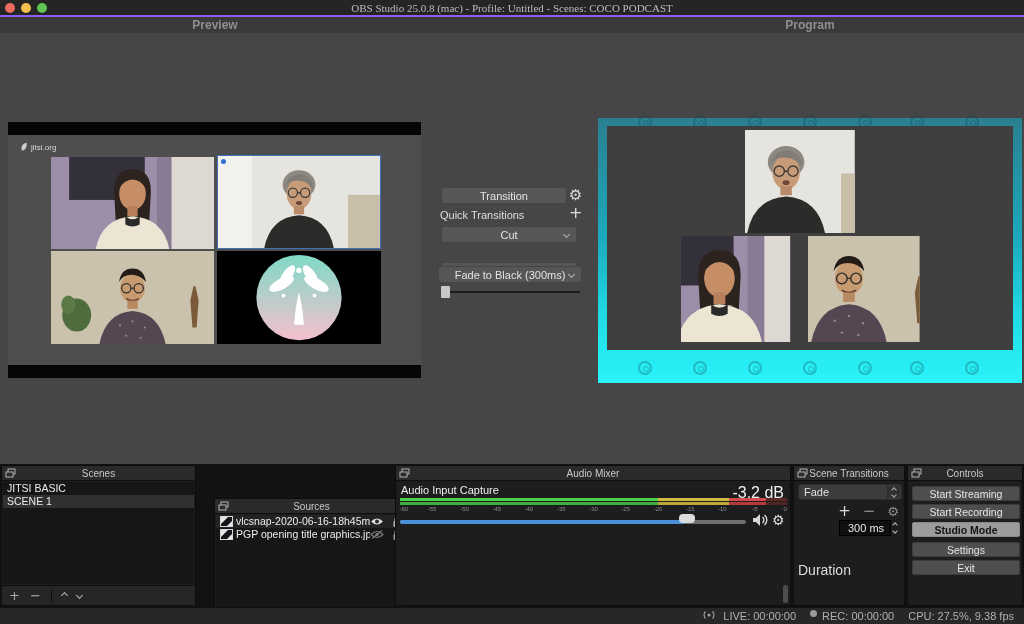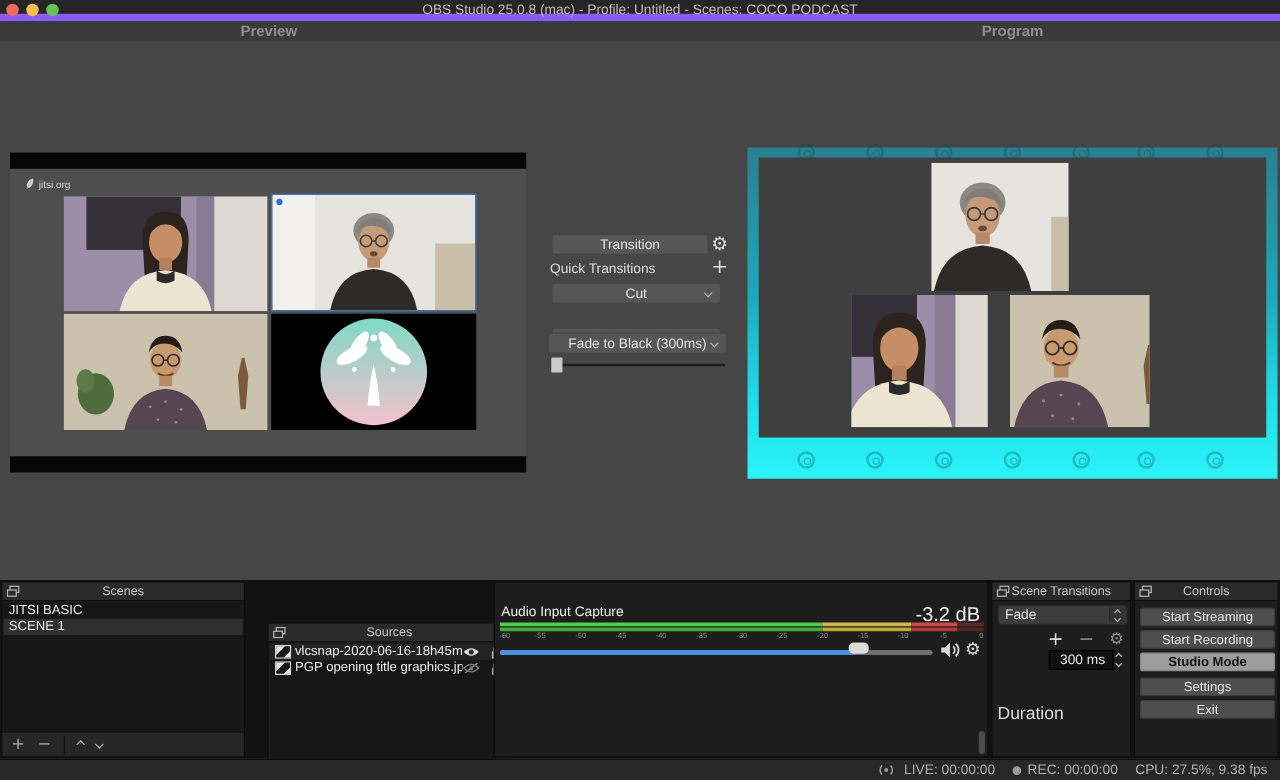--- a/index.html
+++ b/index.html
@@ -5,21 +5,21 @@
   * { margin:0; padding:0; box-sizing:border-box; }
   html,body { background:#222; }
   #app {
     position:relative; width:1024px; height:624px; overflow:hidden;
     background:#464646; font-family:"Liberation Sans", sans-serif;
     -webkit-font-smoothing:antialiased;
   }
   .abs { position:absolute; }
 
   
-  .titlebar { position:absolute; left:0; top:0; width:1024px; height:17px; background:#252525; border-bottom:6px solid #8b5cf6; }
+  .titlebar { position:absolute; left:0; top:0; width:1024px; height:17px; background:#252525; border-bottom:2px solid #8b5cf6;font-family:Liberation Serif, serif; }
   .traffic { position:absolute; left:5px; top:3px; display:flex; gap:6px; }
   .tl-dot { width:10px; height:10px; border-radius:50%; }
   .tl-red { background:#ec6a5e; } .tl-yellow { background:#f4bf4f; } .tl-green { background:#61c554; }
   .win-title { position:absolute; left:0; top:2px; width:100%; text-align:center; font-size:11px; color:#bdbdbd; }
 
   
   .label-strip { position:absolute; left:0; top:17px; width:1024px; height:16px; background:#3a3a3a; }
   .pane-label { position:absolute; top:1px; font-size:12px; font-weight:bold; color:#8f8f8f; transform:translateX(-50%); }
 
   
@@ -93,21 +93,21 @@
   .spin-arrows { position:absolute; left:99px; top:54px; display:flex; flex-direction:column; gap:2px; padding-top:3px; }
 
   
   .ctl-btn { position:absolute; left:4px; width:108px; height:15px; background:#4e4e4e; border:1px solid #3c3c3c; border-radius:2px;
     font-size:10.5px; color:#e6e6e6; display:flex; align-items:center; justify-content:center; }
   .ctl-active { background:#9c9c9c; border-color:#8a8a8a; color:#141414;font-weight:bold; }
 
   
   .statusbar { position:absolute; left:0; top:607px; width:1024px; height:17px; background:#272727; border-top:1px solid #101010;
     display:flex; align-items:center; justify-content:flex-end; gap:14px; padding-right:10px; font-size:11px; color:#b0b0b0; }
-  .sb-item { display:flex; align-items:center; gap:5px; }
+  .sb-item { display:flex; gap:5px; }
   .rec-dot { width:7px; height:7px; border-radius:50%; background:#9a9a9a; }
 </style>
 </head>
 <body>
 
 <svg width="0" height="0" style="position:absolute">
   <defs>
     <linearGradient id="avatarGrad" x1="0" y1="0" x2="0" y2="1">
       <stop offset="0" stop-color="#7fd9c6"></stop>
         <stop offset="1" stop-color="#f4c0cd"></stop>
@@ -378,20 +378,26 @@
         <span class="tb-icon">+</span>
         <span class="tb-icon">−</span>
         <span class="tb-icon">⚙</span>
         <span class="tb-div"></span>
         <span class="chev chev-up"></span>
         <span class="chev"></span>
       </div>
     </div>
 
     <div class="dock" style="left:395px; width:396px;">
+      <div class="dock-header">
+        <svg class="popout" width="11" height="10">
+            <use href="#popout-icon"></use>
+          </svg>
+        <div class="dock-title">Audio Mixer</div>
+      </div>
       <div class="mix-label">Audio Input Capture</div>
       <div class="mix-db">-3.2 dB</div>
       <div class="meter">
         <div class="mrow" style="top:0;">
           <span style="width:66.7%; background:#4ad04a;"></span>
           <span style="width:18.3%; background:#d2bb45;"></span>
           <span style="width:9.7%; background:#d24a4a;"></span>
           <span style="width:5.3%; background:#5d2727;"></span>
         </div>
         <div class="mrow" style="top:4px;">

